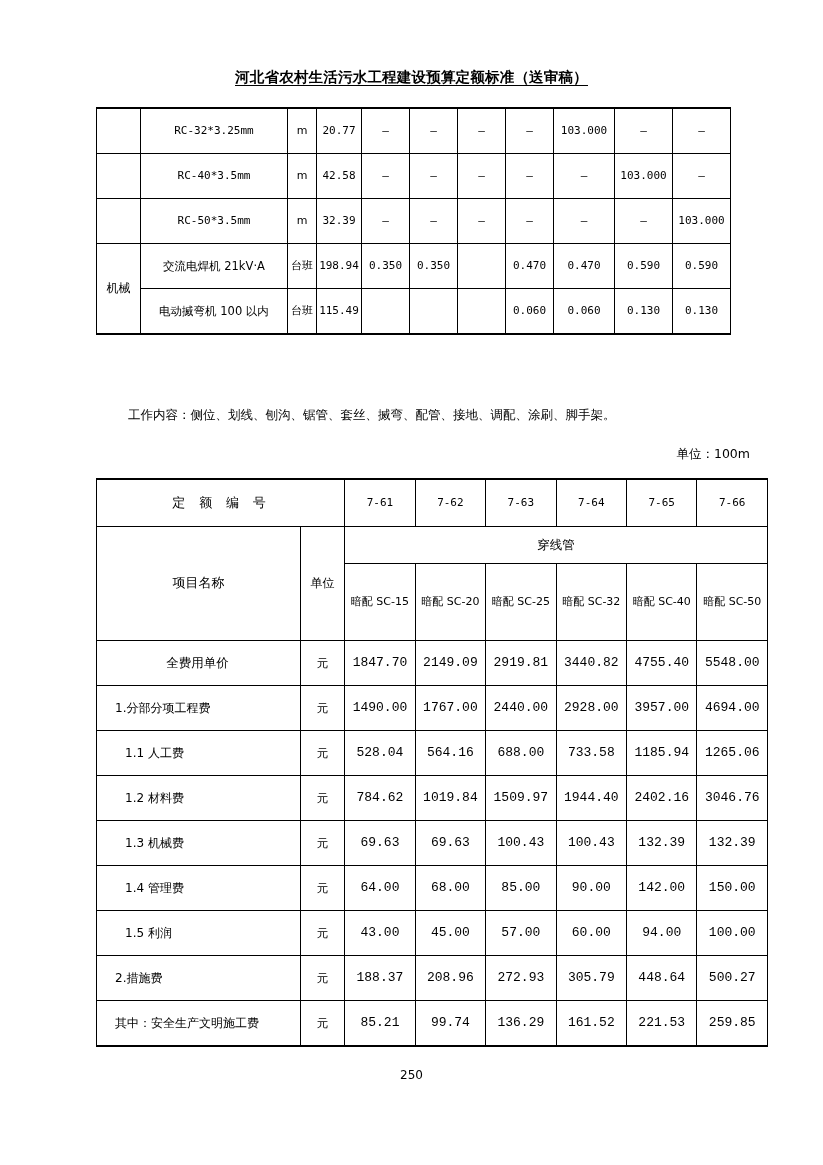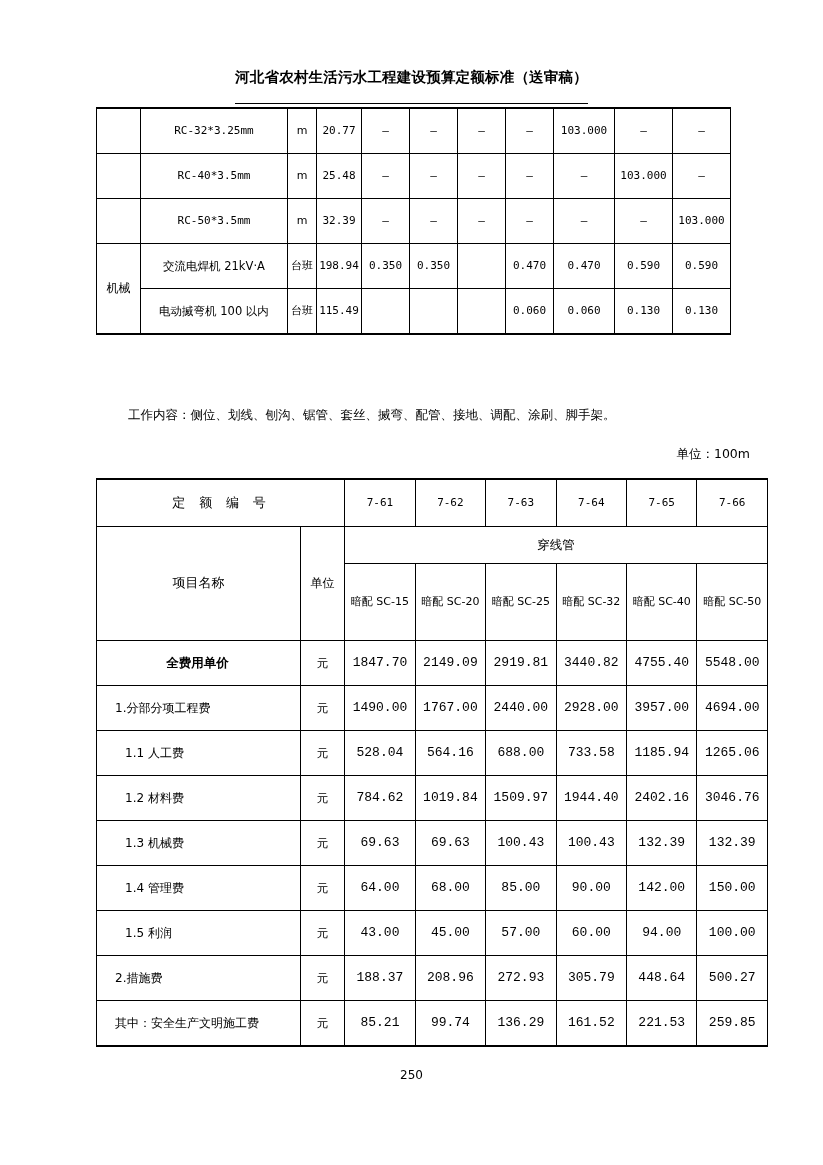--- a/index.html
+++ b/index.html
@@ -31,21 +31,21 @@
     top: 68px;
     width: 823px;
     text-align: center;
     font-size: 14.5px;
     font-weight: bold;
     letter-spacing: 0.2px;
     font-family: "DejaVu Sans", "Liberation Sans", sans-serif;
   }
   .doc-title span {
     border-bottom: 1px solid #000;
-    padding-bottom: 18px;
+    padding-bottom: 0;
   }
 
   
   table.grid {
     border-collapse: collapse;
     table-layout: fixed;
     font-size: 11px;
     font-family: "DejaVu Sans", "Liberation Sans", sans-serif;
   }
   table.grid td, table.grid th {
@@ -127,21 +127,21 @@
   #main-table td.rowlabel {
     text-align: left;
     font-size: 12px;
     font-family: "DejaVu Sans", "Liberation Sans", sans-serif;
     padding-left: 8px;
   }
   #main-table td.rowlabel.ind0 { padding-left: 18px; }
   #main-table td.rowlabel.ind1 { padding-left: 28px; }
   #main-table td.rowlabel.total {
     text-align: center;
-    font-weight: bold;
+    font-weight: normal;
     font-size: 12.5px;
     padding-left: 0;
   }
   #main-table td.unitcell { font-size: 11.5px; }
   #main-table td.num {
     font-family: Liberation Mono, monospace;
     font-size: 13px;
   }
 
   
@@ -189,21 +189,21 @@
           <td class="num">—</td>
           <td class="num">—</td>
           <td class="num">103.000</td>
           <td class="num">—</td>
           <td class="num">—</td>
         </tr>
         <tr>
           <td class="cat"></td>
           <td class="nm">RC-40*3.5mm</td>
           <td class="unit">m</td>
-          <td class="num">25.48</td>
+          <td class="num">42.58</td>
           <td class="num">—</td>
           <td class="num">—</td>
           <td class="num">—</td>
           <td class="num">—</td>
           <td class="num">—</td>
           <td class="num">103.000</td>
           <td class="num">—</td>
         </tr>
         <tr>
           <td class="cat"></td>

